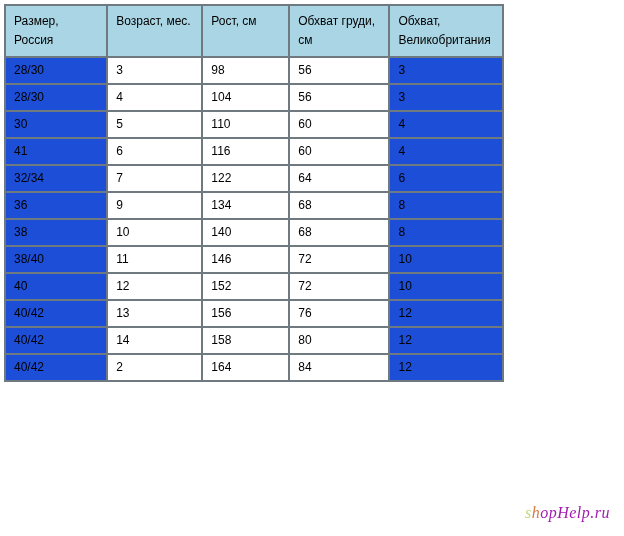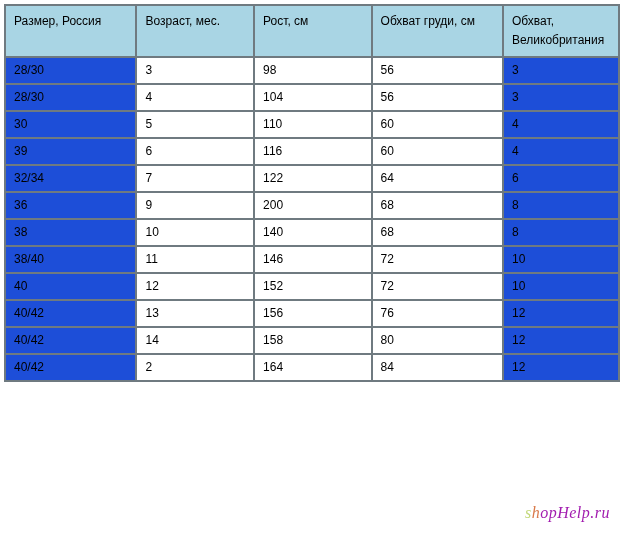--- a/index.html
+++ b/index.html
@@ -11,21 +11,21 @@
     font-size: 12px;
     color: #000;
     width: 624px;
     height: 536px;
     position: relative;
     overflow: hidden;
   }
   table {
     border-collapse: separate;
     border-spacing: 0;
-    width: 616px;
+    width: 500px;
     border: 1px solid #6f7a80;
   }
   th, td {
     border: 1px solid #6f7a80;
     padding: 6px 8px;
     text-align: left;
     vertical-align: top;
     font-weight: normal;
     font-size: 12px;
   }
@@ -103,37 +103,37 @@
         <td>3</td>
       </tr>
       <tr>
         <td>30</td>
         <td>5</td>
         <td>110</td>
         <td>60</td>
         <td>4</td>
       </tr>
       <tr>
-        <td>39</td>
+        <td>41</td>
         <td>6</td>
         <td>116</td>
         <td>60</td>
         <td>4</td>
       </tr>
       <tr>
         <td>32/34</td>
         <td>7</td>
         <td>122</td>
         <td>64</td>
         <td>6</td>
       </tr>
       <tr>
         <td>36</td>
         <td>9</td>
-        <td>200</td>
+        <td>134</td>
         <td>68</td>
         <td>8</td>
       </tr>
       <tr>
         <td>38</td>
         <td>10</td>
         <td>140</td>
         <td>68</td>
         <td>8</td>
       </tr>

